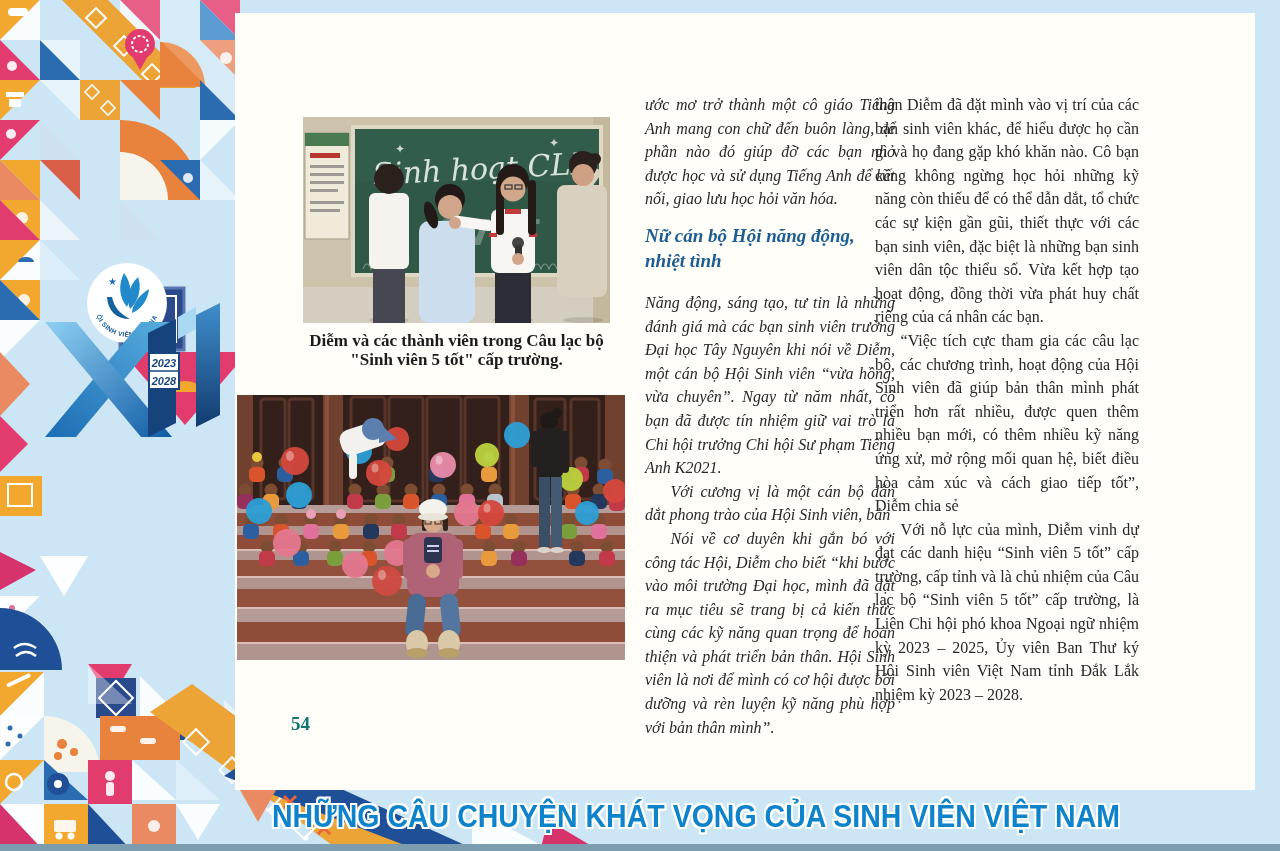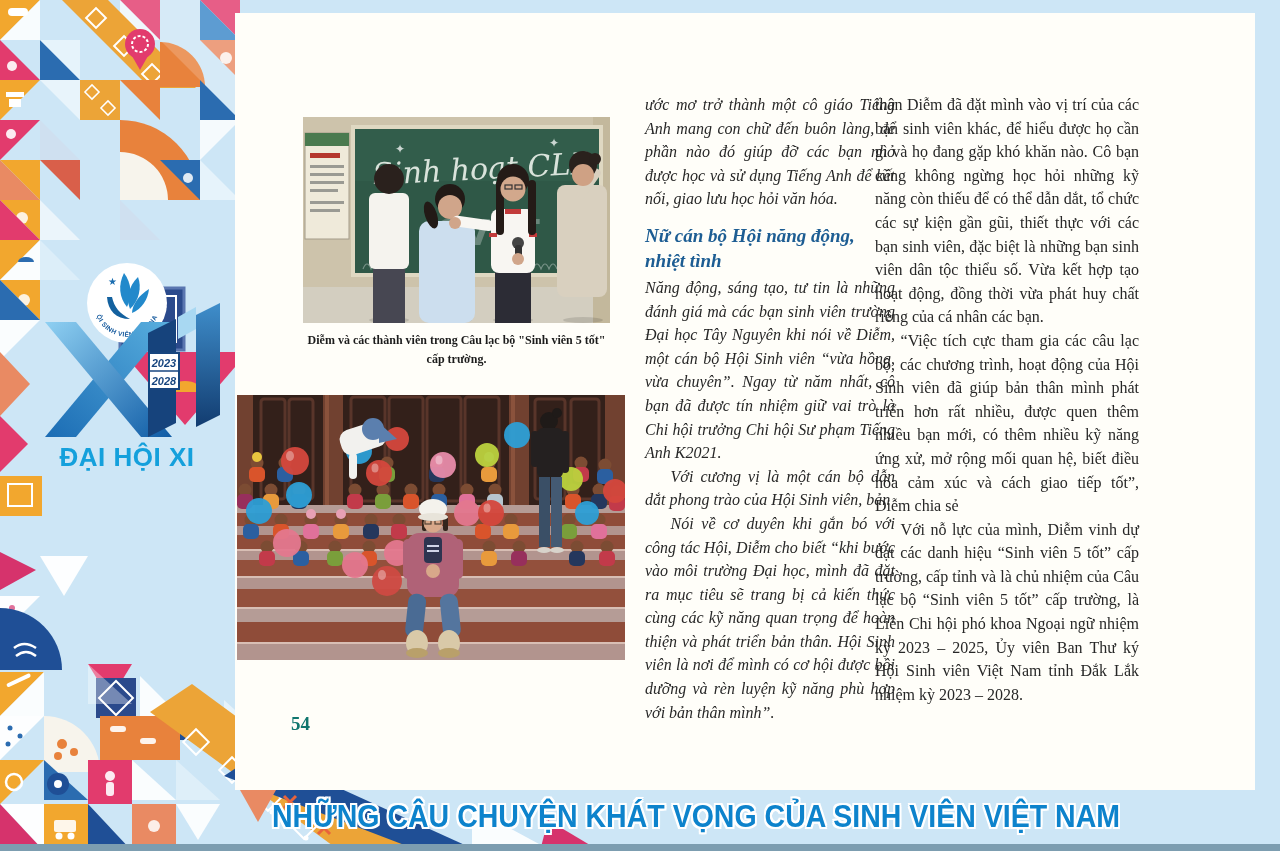--- a/index.html
+++ b/index.html
@@ -7,31 +7,31 @@
           font-family:"Liberation Serif",serif;}
   .deco{position:absolute;left:0;top:0;z-index:0;pointer-events:none;}
   .logo-svg{position:absolute;left:20px;top:255px;z-index:1;}
   .logo-title{position:absolute;left:18px;top:442px;width:218px;z-index:1;text-align:center;
               font-family:"Liberation Sans",sans-serif;font-weight:700;font-size:26px;
               color:#14a0dc;letter-spacing:.5px;}
   .page{position:absolute;left:235px;top:13px;width:1020px;height:777px;background:#fffef9;z-index:2;}
   .figure{position:absolute;overflow:hidden;}
   .fig1{left:68px;top:104px;width:307px;height:206px;}
   .fig2{left:2px;top:382px;width:388px;height:265px;}
-  .caption{position:absolute;text-align:center;font-weight:700;font-size:12px;line-height:19px;
+  .caption{position:absolute;text-align:center;font-weight:700;font-size:17px;line-height:19px;
            color:#1c1c1c;font-family:"Liberation Serif",serif;}
   .cap1{left:68px;top:318px;width:307px;}
   .cap2{left:2px;top:655px;width:388px;}
   .page-number{position:absolute;left:56px;top:700px;font-weight:700;font-size:19px;color:#0f766e;}
   .col{position:absolute;top:80px;font-size:16px;line-height:23.6px;color:#272727;text-align:justify;}
   .col1{left:410px;width:250px;font-style:italic;}
   .col2{left:640px;width:264px;}
   .col p{margin:0;}
   .col p.ind{text-indent:1.6em;}
-  .section-heading{margin:12px 0 3px 0;font-size:19px;line-height:25px;font-weight:700;
+  .section-heading{margin:12px 0 18px 0;font-size:19px;line-height:25px;font-weight:700;
                    color:#1d5d93;text-align:left;}
   .footer-banner{position:absolute;left:235px;top:791px;width:1020px;height:52px;z-index:2;
                  display:flex;align-items:center;justify-content:flex-start;}
   .footer-banner span{font-family:"Liberation Sans",sans-serif;font-weight:700;font-size:31px;
                  color:#0d83cc;transform:scaleX(.92);white-space:nowrap;
                  text-shadow:-2px -2px 0 #fff,2px -2px 0 #fff,-2px 2px 0 #fff,2px 2px 0 #fff,
                              0 -2px 0 #fff,0 2px 0 #fff,-2px 0 0 #fff,2px 0 0 #fff;}
   .bottom-strip{position:absolute;left:0;bottom:0;width:1280px;height:7px;background:#7c9db0;z-index:3;}
 </style>
 </head>
@@ -227,21 +227,20 @@
       <polygon points="158,62 176,52 176,74 158,84" fill="#a8d8f2"></polygon>
       <polygon points="176,60 200,48 200,160 176,172" fill="url(#gC)"></polygon>
       <g>
         <rect x="129" y="98" width="30" height="36" fill="#fff" stroke="#17457f" stroke-width="2"></rect>
         <line x1="129" y1="116" x2="159" y2="116" stroke="#17457f" stroke-width="1.5"></line>
         <text x="144" y="112" text-anchor="middle" font-size="11" font-weight="bold" font-style="italic" font-family="Liberation Sans, sans-serif" fill="#17457f">2023</text>
         <text x="144" y="130" text-anchor="middle" font-size="11" font-weight="bold" font-style="italic" font-family="Liberation Sans, sans-serif" fill="#17457f">2028</text>
       </g>
     </g>
   </svg>
-  <div class="logo-title">ĐẠI HỘI XI</div>
 
   <div class="page">
 
     <div class="figure fig1">
       <svg width="307" height="206" viewBox="0 0 307 206">
         <rect width="307" height="206" fill="#cdc3ab"></rect>
         <rect y="170" width="307" height="36" fill="#d3cec0"></rect>
         <polygon points="290,0 307,0 307,206 290,206" fill="#c3b89c"></polygon>
         <rect x="48" y="8" width="252" height="152" fill="#dfd8c2"></rect>
         <rect x="52" y="12" width="244" height="144" fill="#2f5847"></rect>

